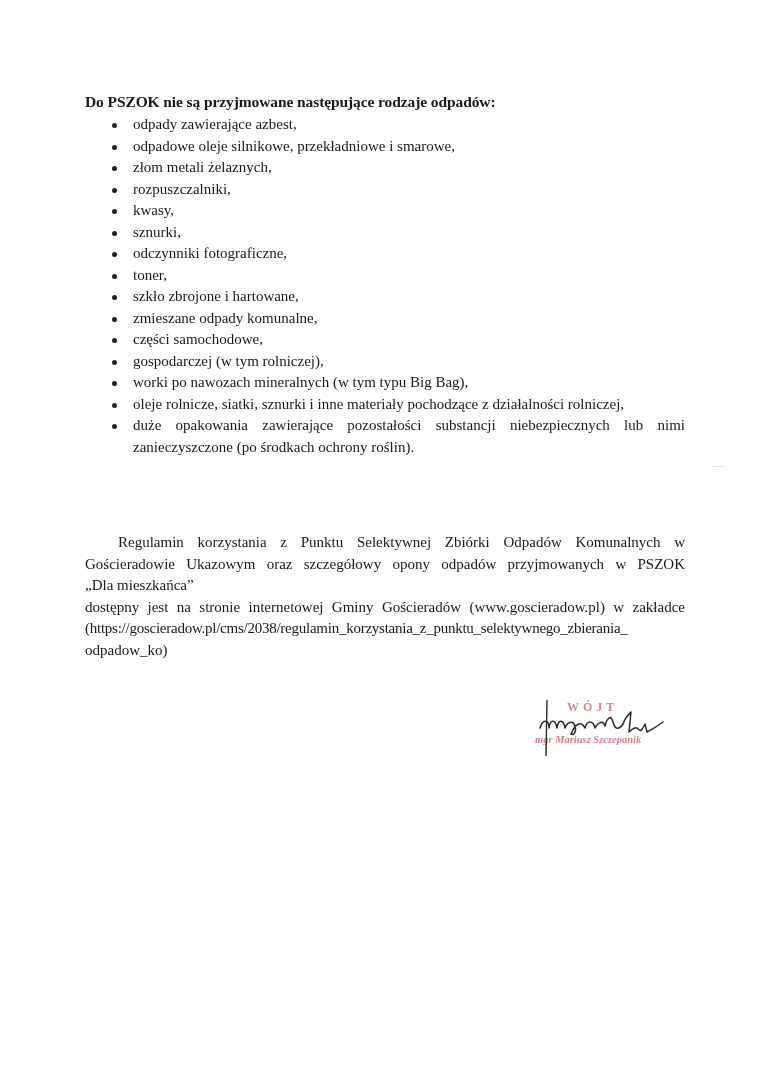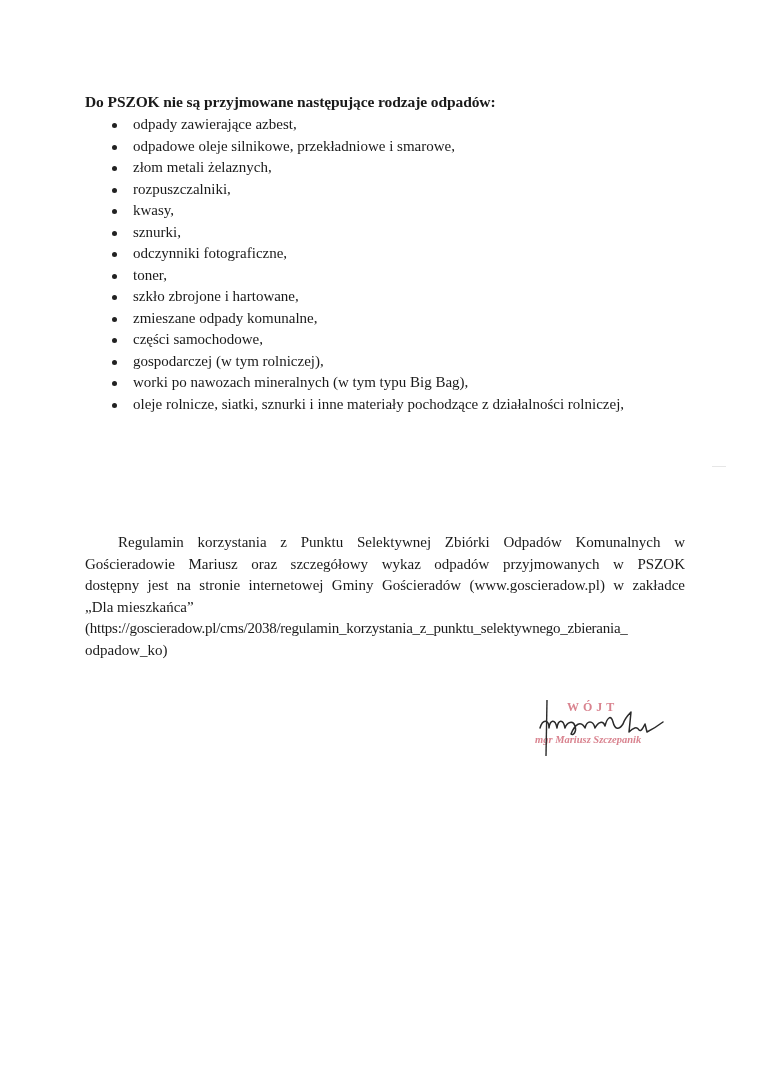--- a/index.html
+++ b/index.html
@@ -105,29 +105,34 @@
         <span class="txt2">gospodarczej (w tym rolniczej),</span>
       </li>
     <li>
         <span class="bullet"></span>
         <span class="txt2">worki po nawozach mineralnych (w tym typu Big Bag),</span>
       </li>
     <li>
         <span class="bullet"></span>
         <span class="txt2">oleje rolnicze, siatki, sznurki i inne materiały pochodzące z działalności rolniczej,</span>
       </li>
+    <li class="justify">
+        <span class="bullet"></span>
+        <span class="txt">duże opakowania zawierające pozostałości substancji niebezpiecznych lub nimi</span>
+        <span class="txt2">zanieczyszczone (po środkach ochrony roślin).</span>
+      </li>
   </ul>
 
   <div class="scan-mark"></div>
 
   <div class="para">
     <span class="line j indent">Regulamin korzystania z Punktu Selektywnej Zbiórki Odpadów Komunalnych w</span>
-    <span class="line j">Gościeradowie Mariusz oraz szczegółowy wykaz odpadów przyjmowanych w PSZOK</span>
+    <span class="line j">Gościeradowie Ukazowym oraz szczegółowy opony odpadów przyjmowanych w PSZOK</span>
+    <span class="line">„Dla mieszkańca”</span>
     <span class="line j">dostępny jest na stronie internetowej Gminy Gościeradów (www.goscieradow.pl) w zakładce</span>
-    <span class="line">„Dla mieszkańca”</span>
     <span class="line" style="letter-spacing:-0.25px">(https://goscieradow.pl/cms/2038/regulamin_korzystania_z_punktu_selektywnego_zbierania_</span>
     <span class="line">odpadow_ko)</span>
   </div>
 
   <div class="signature">
     <span class="sig-title">WÓJT</span>
     <span class="sig-name">mgr Mariusz Szczepanik</span>
     <svg class="sig-scribble" width="140" height="60" viewBox="0 0 140 60">
       <path d="M12 2 L11 58" stroke="#2a2a2a" stroke-width="1.4" fill="none"></path>
       <path d="M5 30 C 8 20, 14 22, 14 30 C 15 22, 20 20, 22 30 C 23 22, 28 20, 30 30 C 32 24, 38 22, 40 28 C 42 34, 38 38, 36 36 C 40 26, 46 22, 50 30 C 52 22, 58 22, 60 30 C 63 24, 68 22, 70 28 C 72 20, 76 16, 78 24 C 80 32, 84 32, 88 26 C 90 20, 94 16, 96 14 L 94 34 C 98 30, 102 28, 104 32 C 106 34, 108 30, 110 26 L 112 34 C 116 32, 120 30, 128 24" stroke="#2a2a2a" stroke-width="1.5" fill="none" stroke-linecap="round" stroke-linejoin="round"></path>

